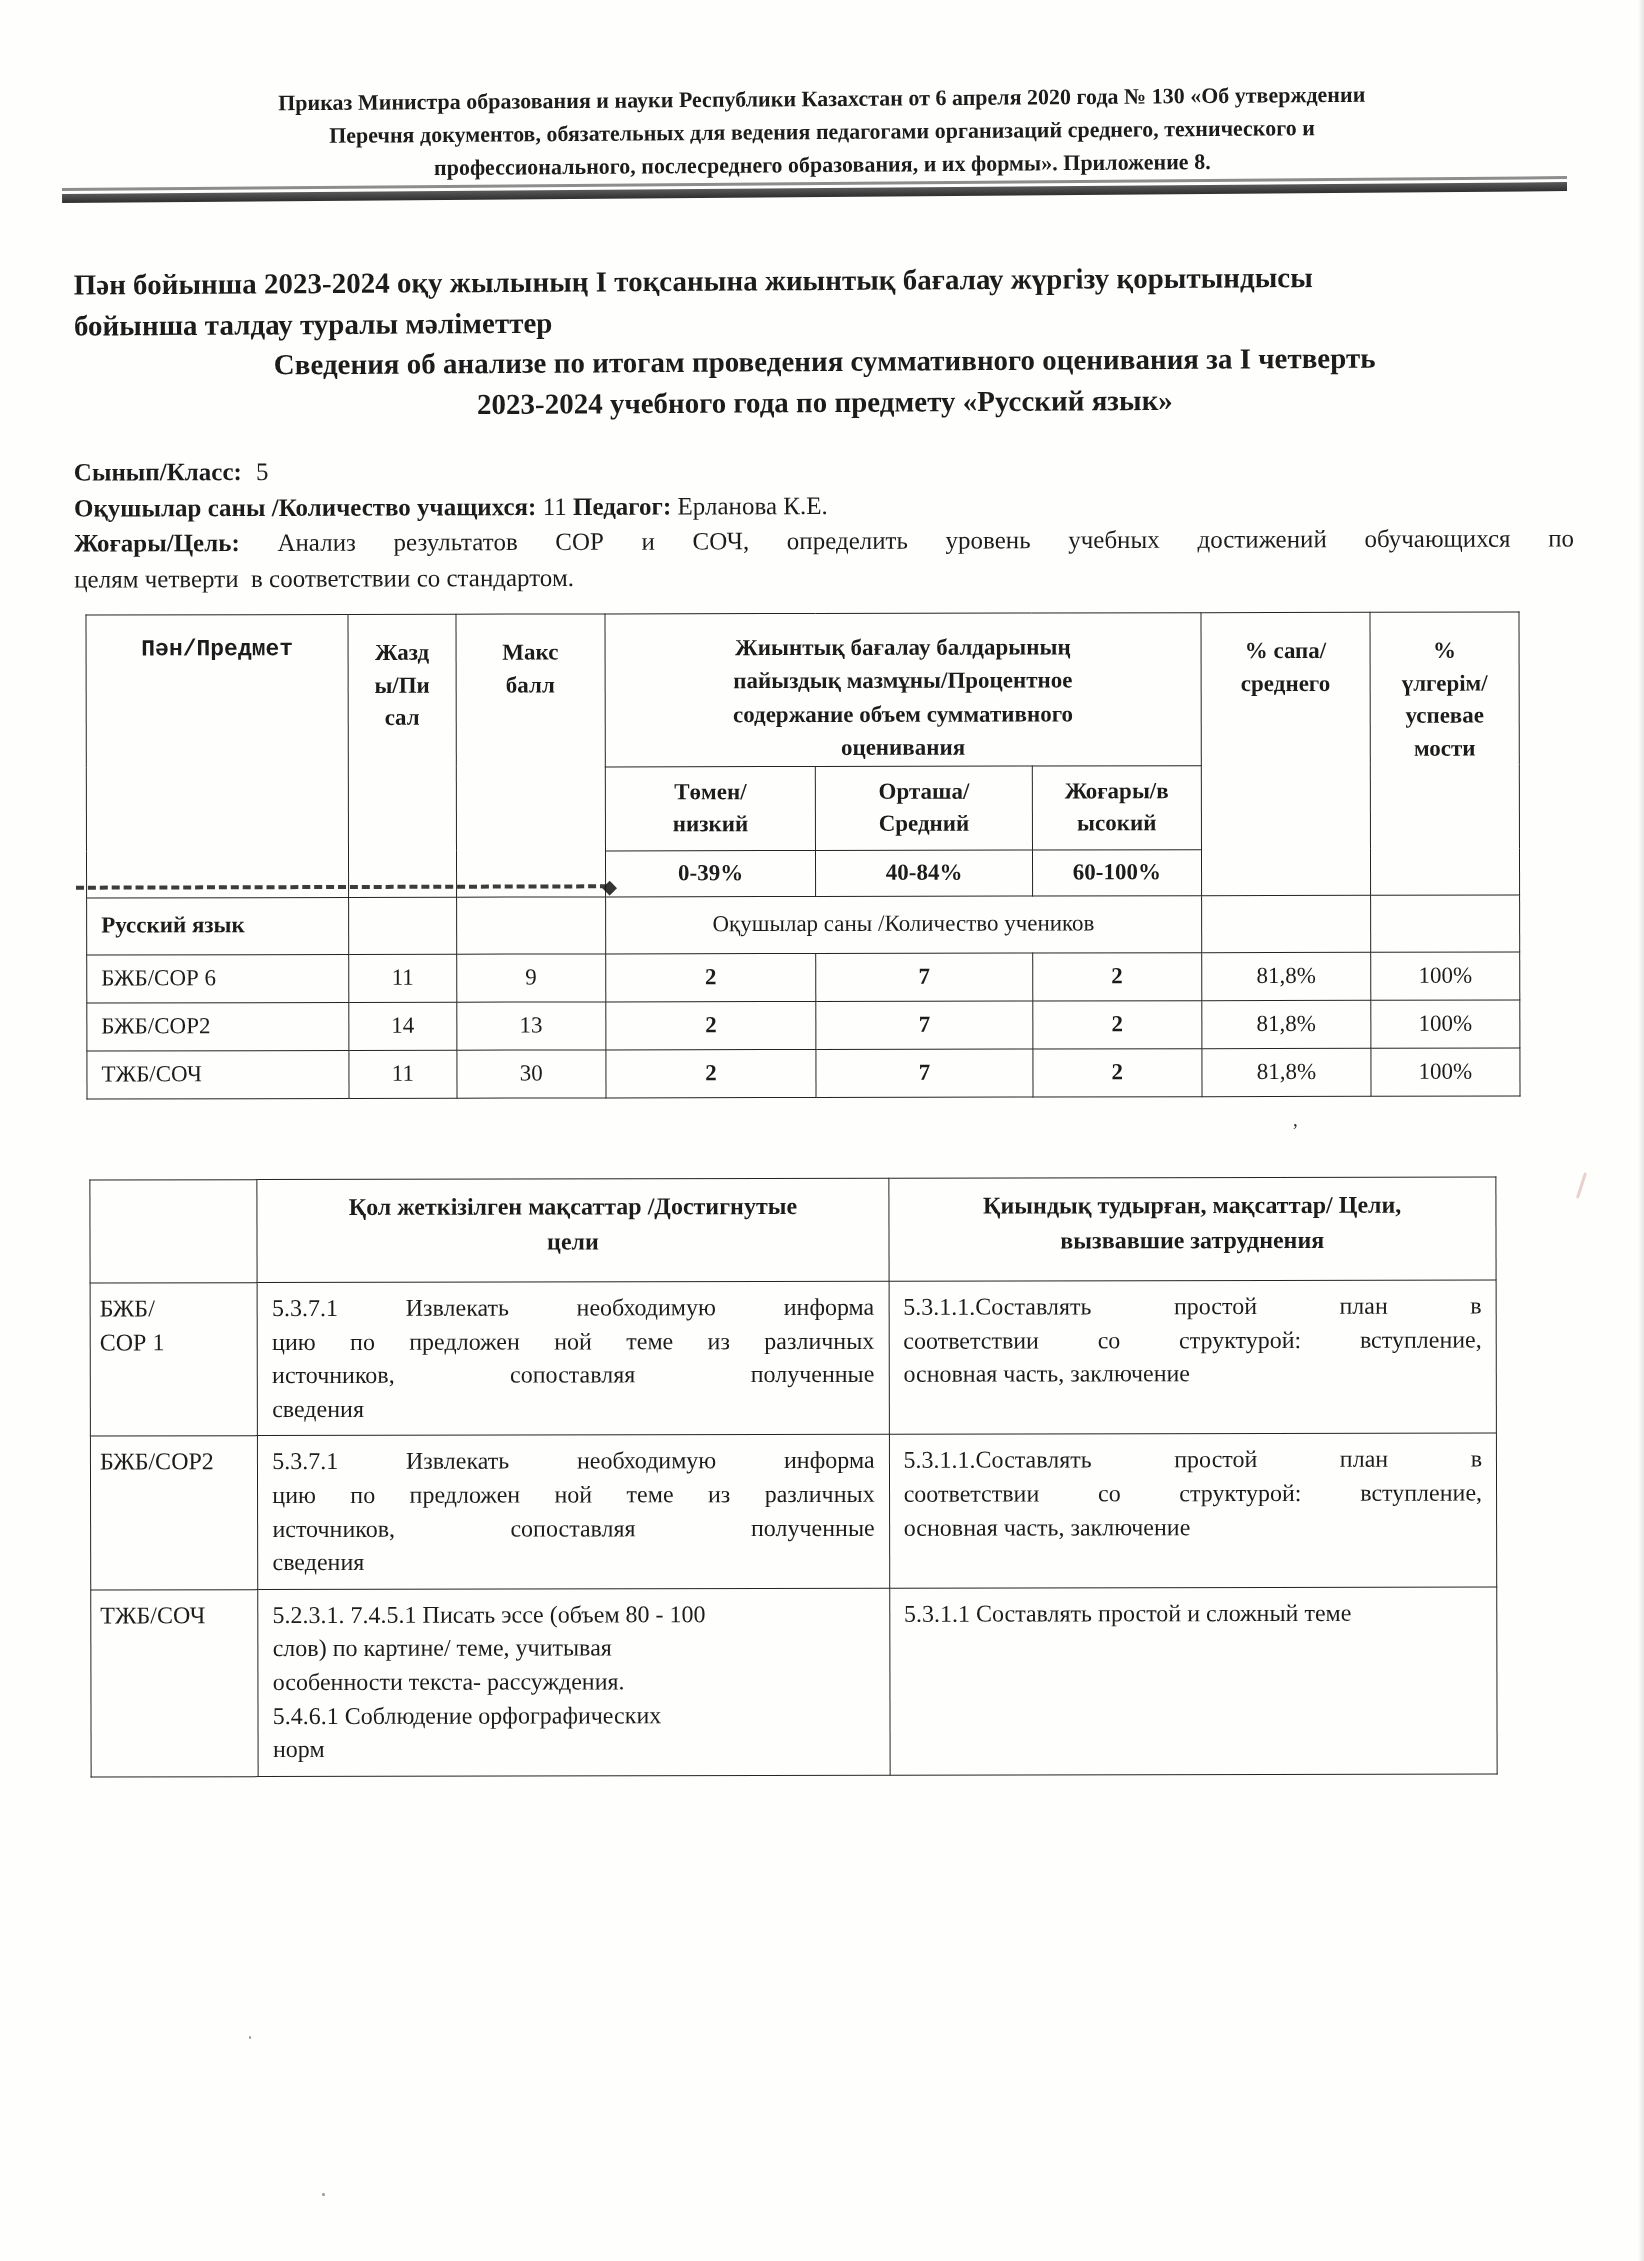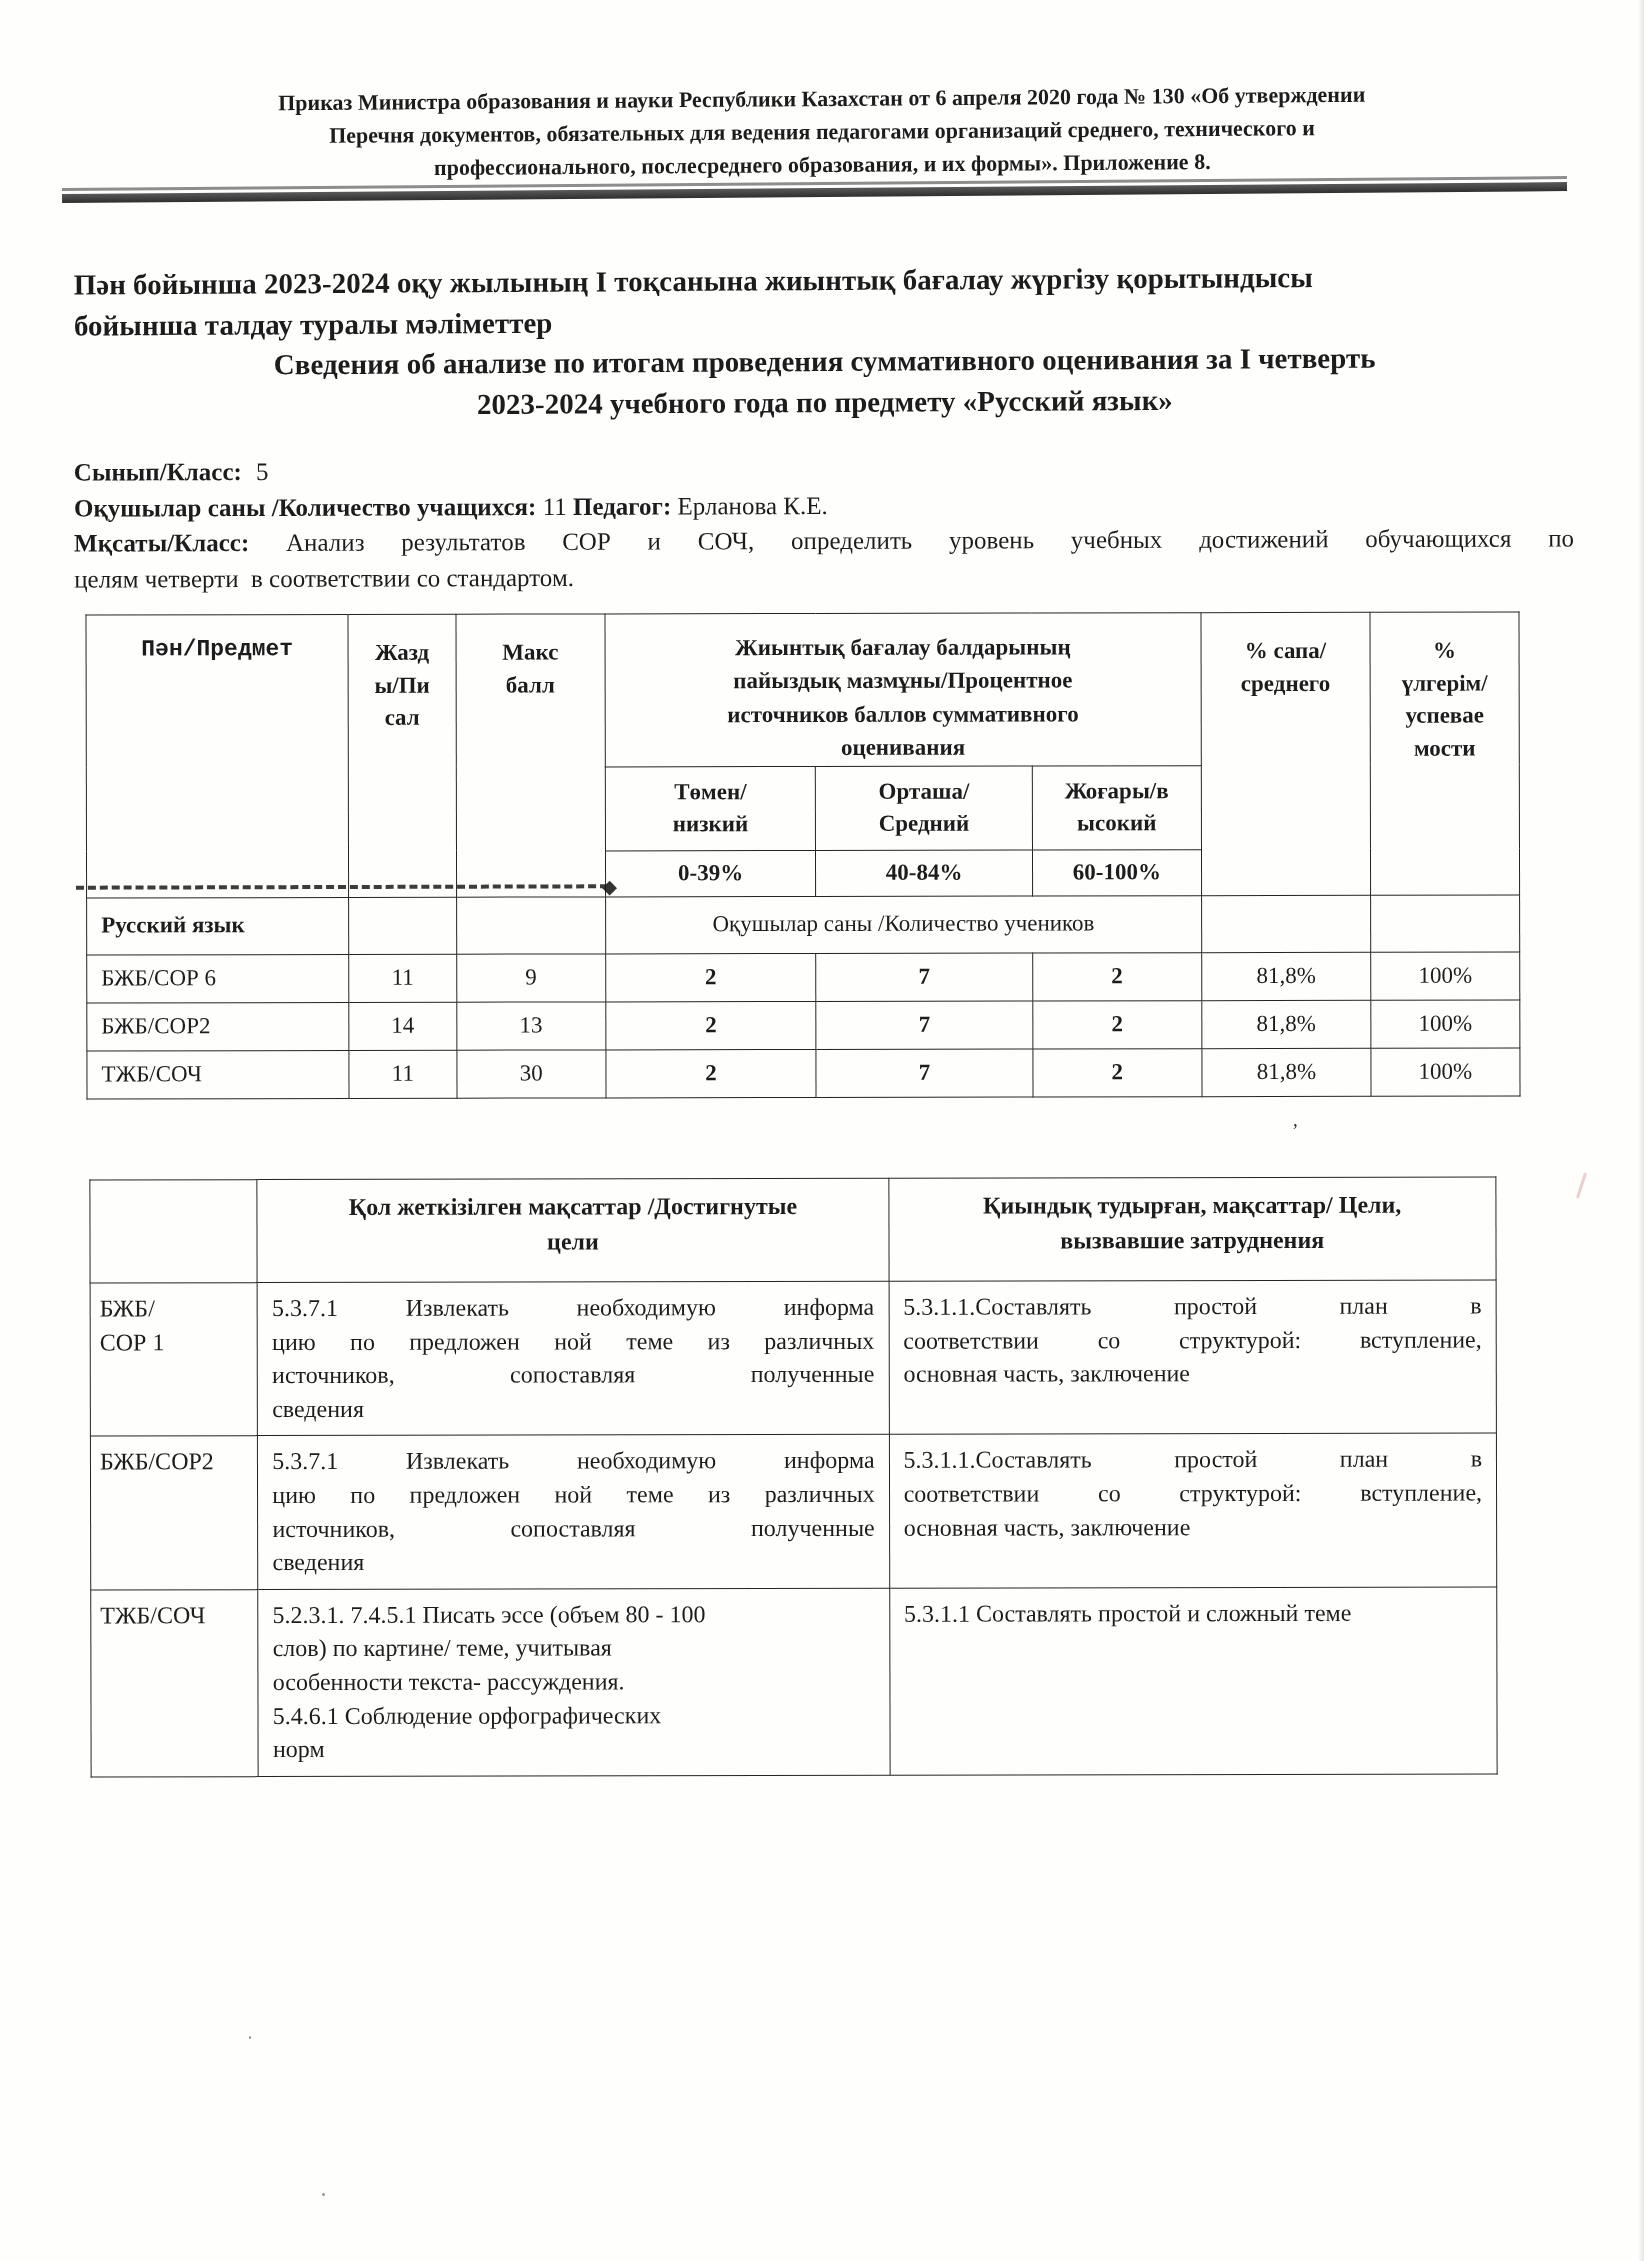--- a/index.html
+++ b/index.html
@@ -106,21 +106,21 @@
   </div>
 
   <div class="info-block">
     <div class="info-line">
       <b>Сынып/Класс:</b><span class="val-gap">5</span>
     </div>
     <div class="info-line">
       <b>Оқушылар саны /Количество учащихся:</b> <span>11</span> <b>Педагог:</b> <span>Ерланова К.Е.</span>
     </div>
     <div class="info-line goal-line1">
-      <b>Мқсаты/Класс:</b> <span>Анализ результатов СОР и СОЧ, определить уровень учебных достижений обучающихся по</span>
+      <b>Жоғары/Цель:</b> <span>Анализ результатов СОР и СОЧ, определить уровень учебных достижений обучающихся по</span>
     </div>
     <div class="info-line goal-line2">целям четверти  в соответствии со стандартом.</div>
   </div>
 
   <table class="t1">
     <colgroup>
       <col style="width:18.3%">
         <col style="width:7.5%">
         <col style="width:10.4%">
       <col style="width:14.7%">
@@ -132,21 +132,21 @@
     <tbody>
       <tr style="height:149px">
         <td class="hd pn" rowspan="3">Пән/Предмет</td>
         <td class="hd vt" rowspan="3">Жазд
 ы/Пи
 сал</td>
         <td class="hd vt" rowspan="3">Макс
 балл</td>
         <td class="hd sum" colspan="3">Жиынтық бағалау балдарының
 пайыздық мазмұны/Процентное
-источников баллов суммативного
+содержание объем суммативного
 оценивания</td>
         <td class="hd vt" rowspan="3">% сапа/
 среднего</td>
         <td class="hd vt" rowspan="3">%
 үлгерім/
 успевае
 мости</td>
       </tr>
       <tr style="height:84px">
         <td class="hd">Төмен/

